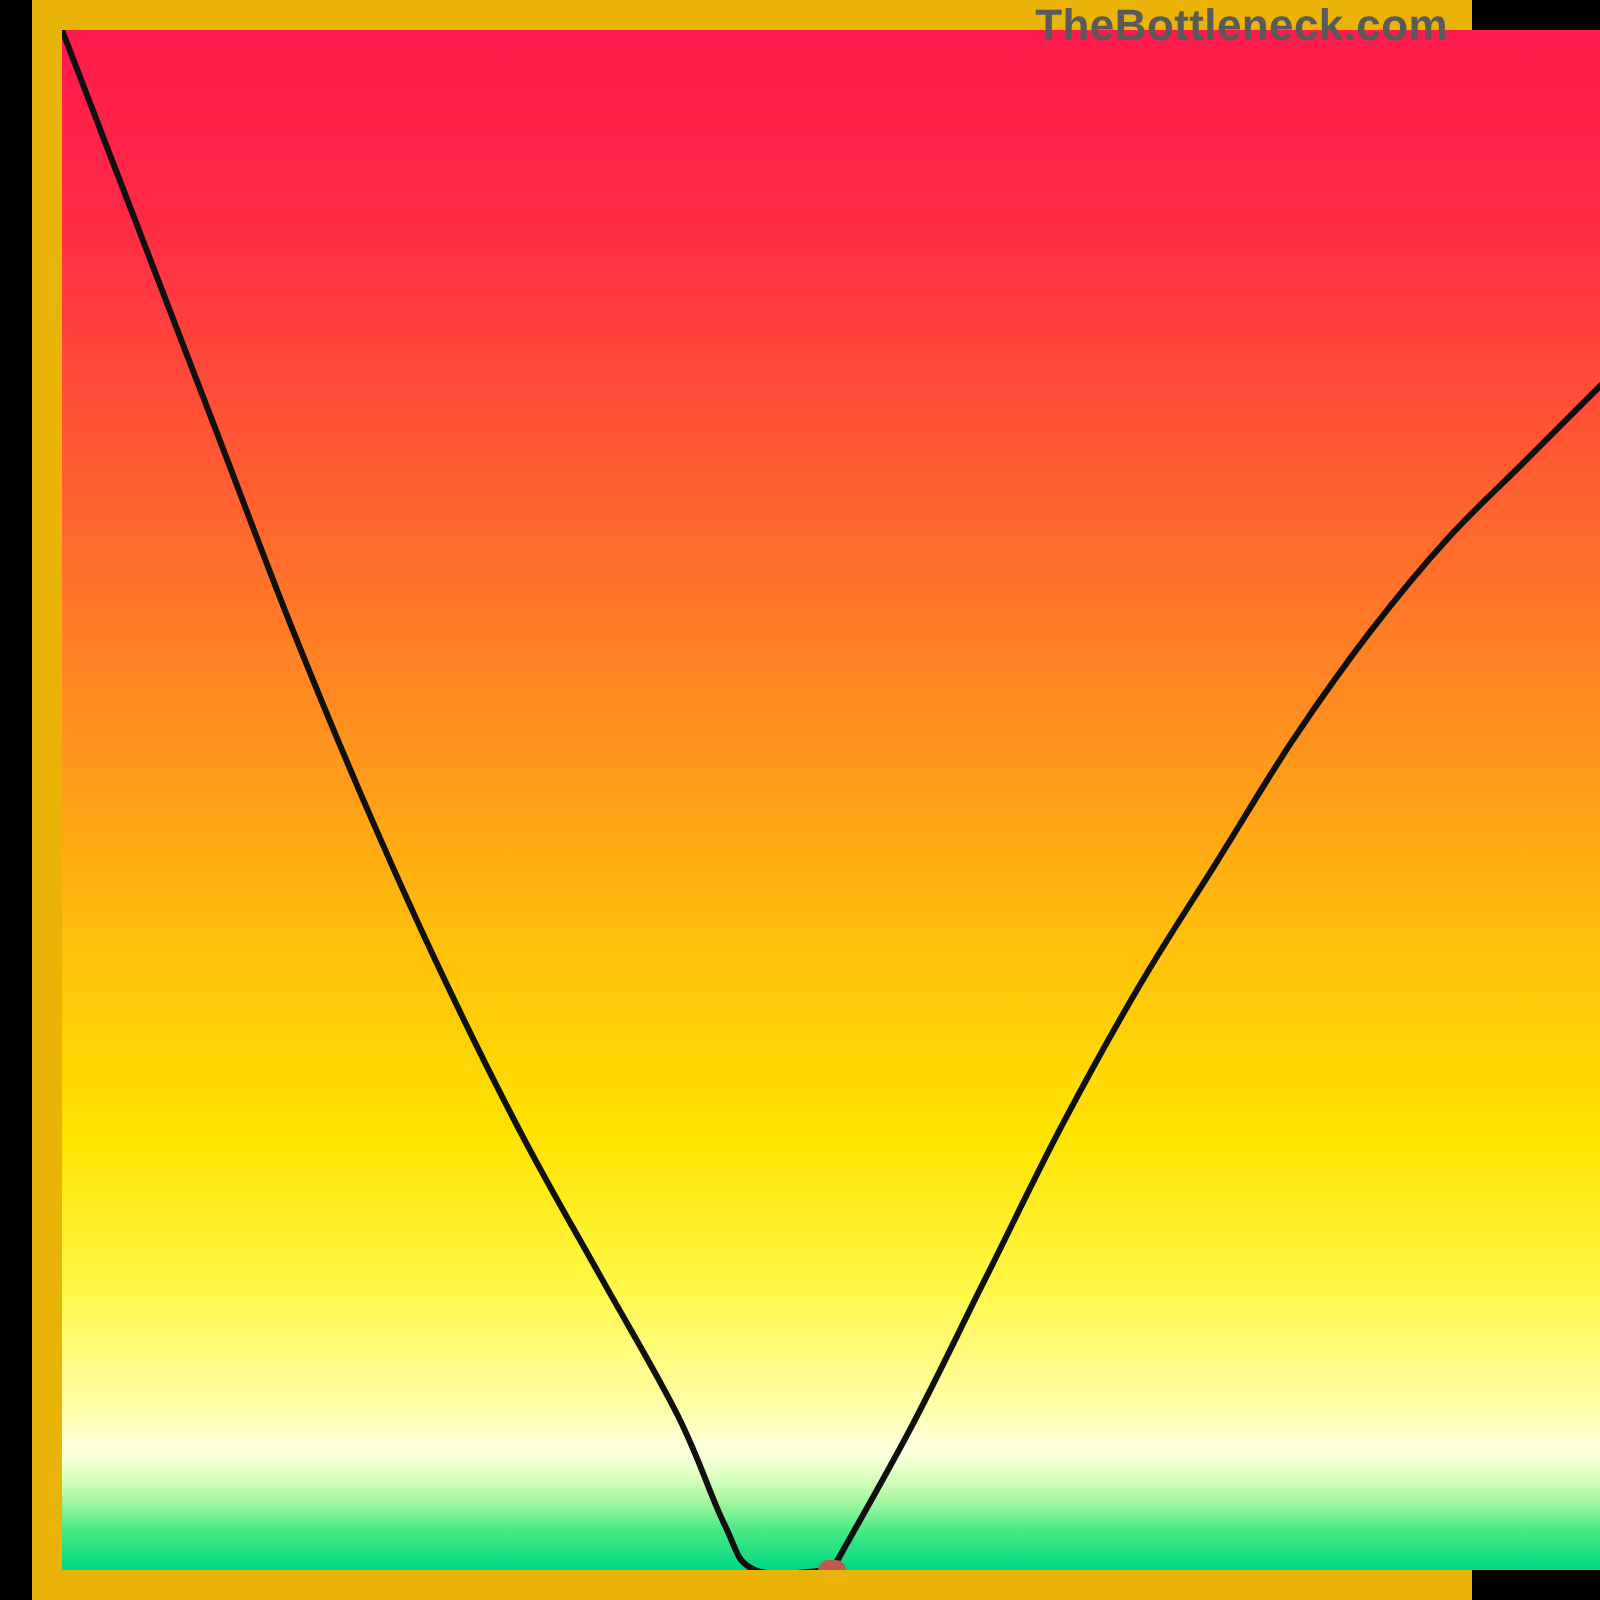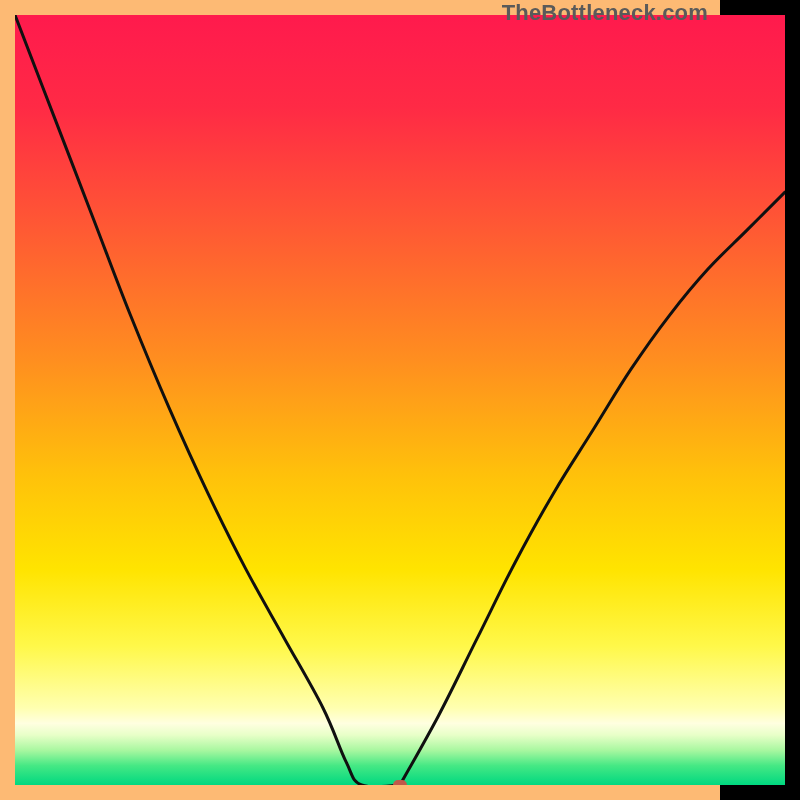--- a/index.html
+++ b/index.html
@@ -5,25 +5,25 @@
   html, body {
     margin: 0;
     padding: 0;
     width: 800px;
     height: 800px;
     background: #000;
     overflow: hidden;
   }
   .frame {
     position: absolute;
-    left: 0;
+    left: 16px;
     top: 0;
     width: 720px;
     height: 800px;
-    background: #fdba74;
+    background: #eab308;
   }
   .plot {
     position: absolute;
     left: 15px;
     top: 15px;
     width: 770px;
     height: 770px;
     overflow: hidden;
   }
   .gradient {

